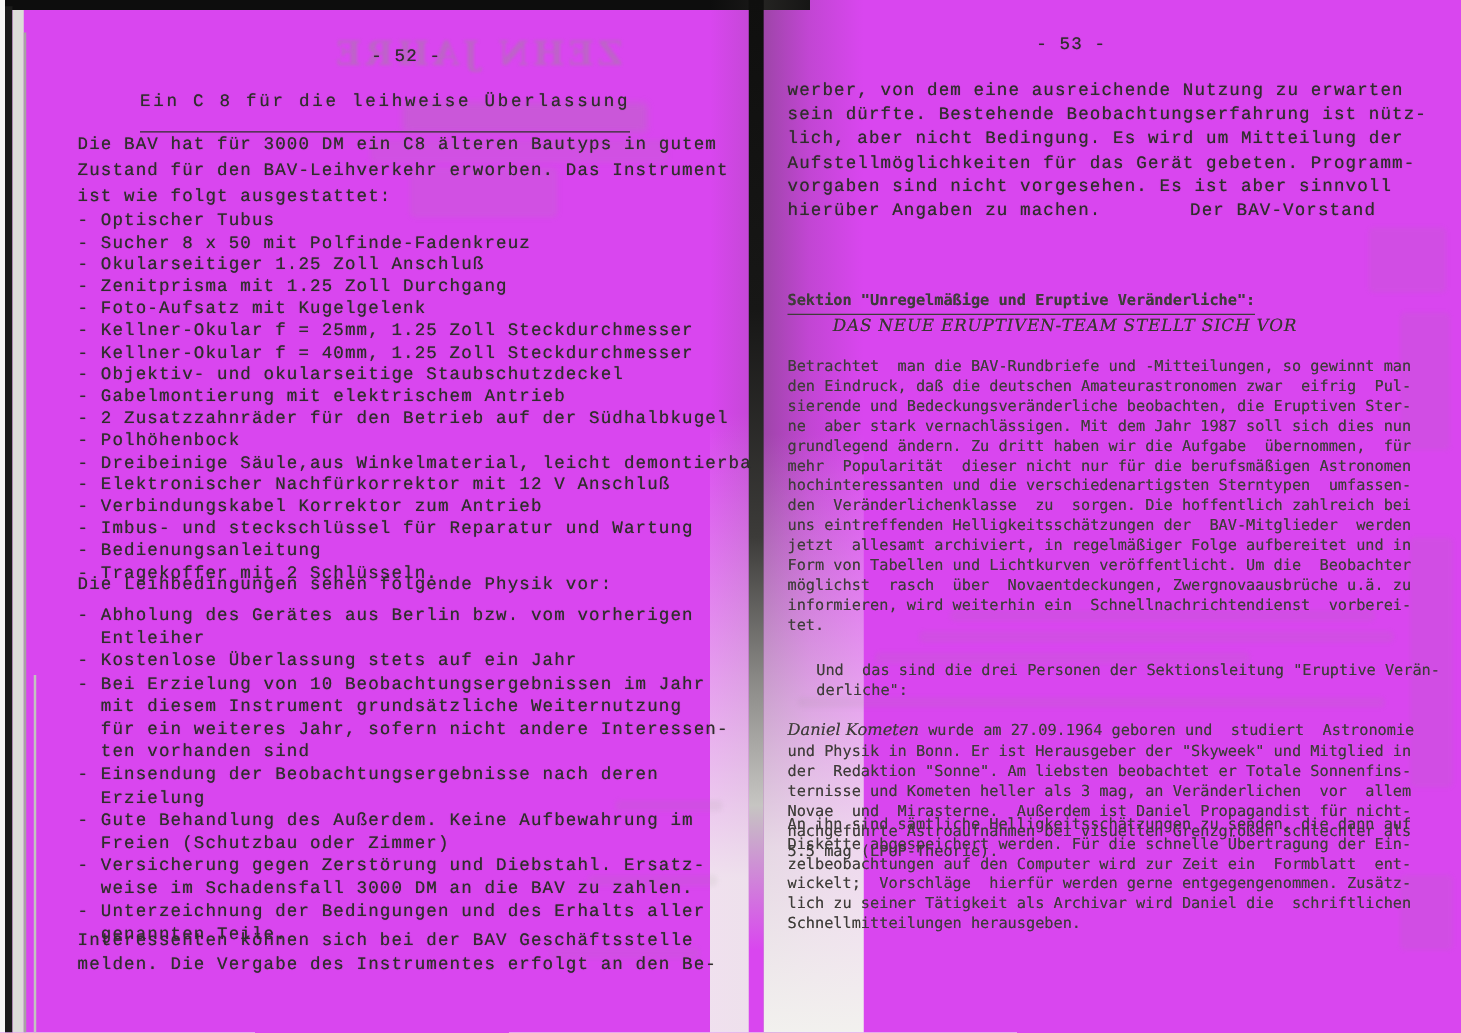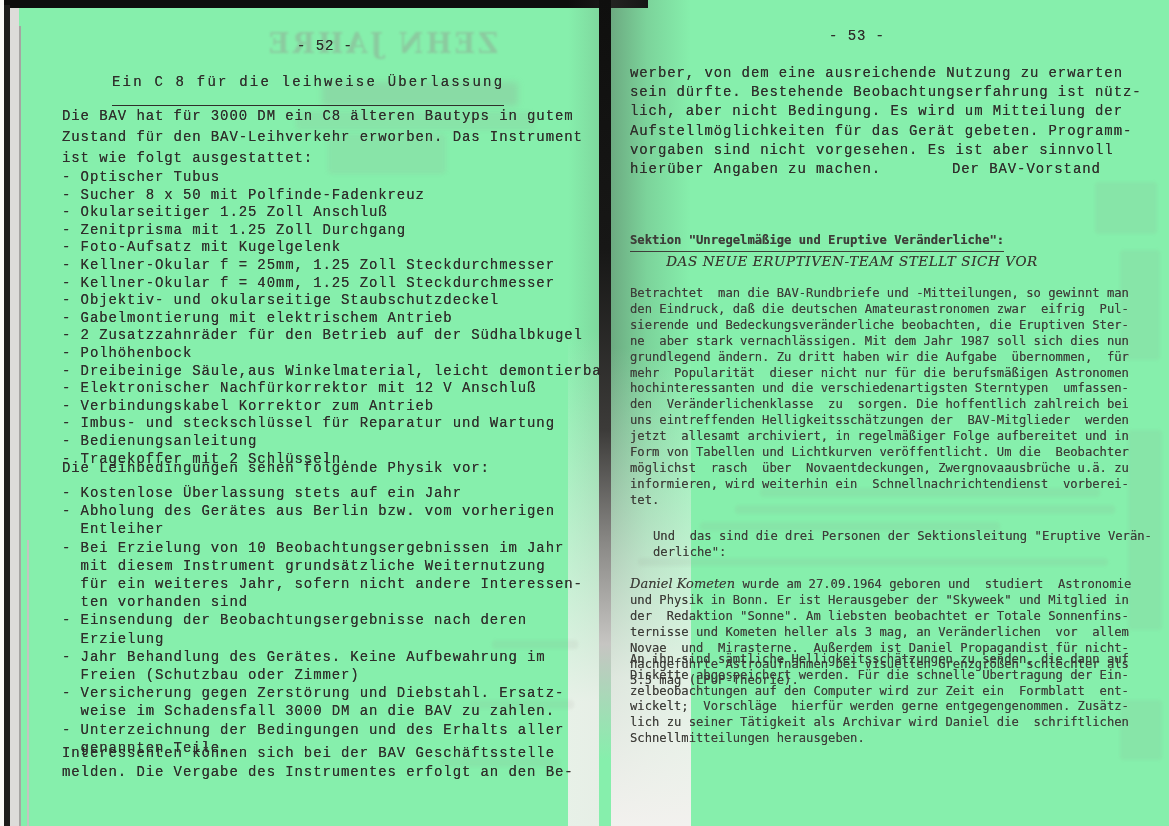--- a/index.html
+++ b/index.html
@@ -1,16 +1,16 @@
 <!DOCTYPE html>
 <html><head>
 <meta charset="utf-8">
 <style>
   html,body{margin:0;padding:0;width:1169px;height:826px;overflow:hidden;background:#f2f1ee;}
-  .scan{position:relative;width:1169px;height:826px;background:#86efac;font-family:"Liberation Mono",monospace;}
+  .scan{position:relative;width:1169px;height:826px;background:#d946ef;font-family:"Liberation Mono",monospace;}
   
   .top-bar{position:absolute;left:0;top:0;width:648px;height:8px;background:#0d0d0d;}
   .edge-strip{position:absolute;left:0;top:0;width:4px;height:826px;background:#f7f7f5;}
   .edge-line1{position:absolute;left:4px;top:5px;width:6px;height:821px;background:#1b1b1a;}
   .edge-mid{position:absolute;left:10px;top:8px;width:9px;height:818px;background:#dddcd9;}
   .edge-line2{position:absolute;left:19px;top:26px;width:2px;height:800px;background:#a6a5a2;}
   .edge-line3{position:absolute;left:27px;top:540px;width:2px;height:286px;background:#c4c3c0;}
   .gutter-line{position:absolute;left:599px;top:0;width:12px;height:826px;
     background:linear-gradient(to bottom,#0f0f0e 0%,#171716 30%,#3c3b39 52%,#8b8a87 66%,#c6c5c2 78%,rgba(210,209,206,0) 92%);}
   .gutter-shade{position:absolute;left:611px;top:0;width:80px;height:826px;
@@ -78,26 +78,26 @@
   <div class="tw" style="left:112px;top:74px;"><span class="underlined">Ein C 8 für die leihweise Überlassung</span></div>
 
   <div class="tw lh21" style="left:62px;top:106px;">Die BAV hat für 3000 DM ein C8 älteren Bautyps in gutem
 Zustand für den BAV-Leihverkehr erworben. Das Instrument
 ist wie folgt ausgestattet:</div>
 
   <div class="tw lh176 list-block" style="left:62px;top:169px;width:560px;"><div>- Optischer Tubus</div><div>- Sucher 8 x 50 mit Polfinde-Fadenkreuz</div><div>- Okularseitiger 1.25 Zoll Anschluß</div><div>- Zenitprisma mit 1.25 Zoll Durchgang</div><div>- Foto-Aufsatz mit Kugelgelenk</div><div>- Kellner-Okular f = 25mm, 1.25 Zoll Steckdurchmesser</div><div>- Kellner-Okular f = 40mm, 1.25 Zoll Steckdurchmesser</div><div>- Objektiv- und okularseitige Staubschutzdeckel</div><div>- Gabelmontierung mit elektrischem Antrieb</div><div>- 2 Zusatzzahnräder für den Betrieb auf der Südhalbkugel</div><div>- Polhöhenbock</div><div>- Dreibeinige Säule,aus Winkelmaterial, leicht demontierba</div><div>- Elektronischer Nachfürkorrektor mit 12 V Anschluß</div><div>- Verbindungskabel Korrektor zum Antrieb</div><div>- Imbus- und steckschlüssel für Reparatur und Wartung</div><div>- Bedienungsanleitung</div><div>- Tragekoffer mit 2 Schlüsseln.</div></div>
 
   <div class="tw" style="left:62px;top:460px;">Die Leihbedingungen sehen folgende Physik vor:</div>
 
-  <div class="tw lh182 list-block" style="left:62px;top:484px;width:560px;"><div>- Kostenlose Überlassung stets auf ein Jahr</div><div>- Abholung des Gerätes aus Berlin bzw. vom vorherigen
-  Entleiher</div><div>- Bei Erzielung von 10 Beobachtungsergebnissen im Jahr
+  <div class="tw lh182 list-block" style="left:62px;top:484px;width:560px;"><div>- Abholung des Gerätes aus Berlin bzw. vom vorherigen
+  Entleiher</div><div>- Kostenlose Überlassung stets auf ein Jahr</div><div>- Bei Erzielung von 10 Beobachtungsergebnissen im Jahr
   mit diesem Instrument grundsätzliche Weiternutzung
   für ein weiteres Jahr, sofern nicht andere Interessen-
   ten vorhanden sind</div><div>- Einsendung der Beobachtungsergebnisse nach deren
-  Erzielung</div><div>- Jahr Behandlung des Gerätes. Keine Aufbewahrung im
+  Erzielung</div><div>- Gute Behandlung des Außerdem. Keine Aufbewahrung im
   Freien (Schutzbau oder Zimmer)</div><div>- Versicherung gegen Zerstörung und Diebstahl. Ersatz-
   weise im Schadensfall 3000 DM an die BAV zu zahlen.</div><div>- Unterzeichnung der Bedingungen und des Erhalts aller
   genannten Teile.</div></div>
 
   <div class="tw lh185" style="left:62px;top:744px;">Interessenten können sich bei der BAV Geschäftsstelle
 melden. Die Vergabe des Instrumentes erfolgt an den Be-</div>
 
   <div class="tw center" style="left:622px;top:28px;width:470px;">- 53 -</div>
 
   <div class="tw lh192" style="left:630px;top:64px;">werber, von dem eine ausreichende Nutzung zu erwarten

